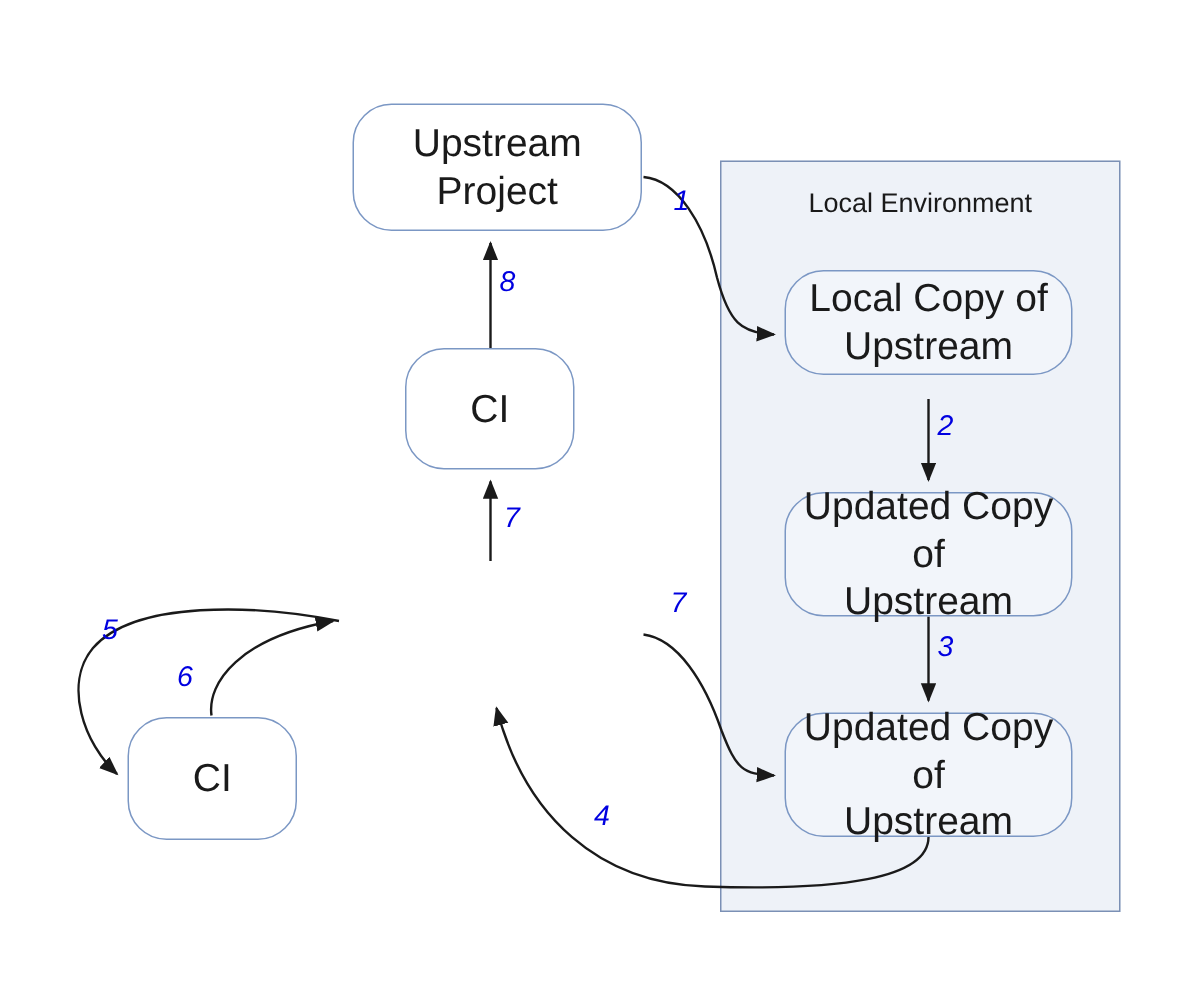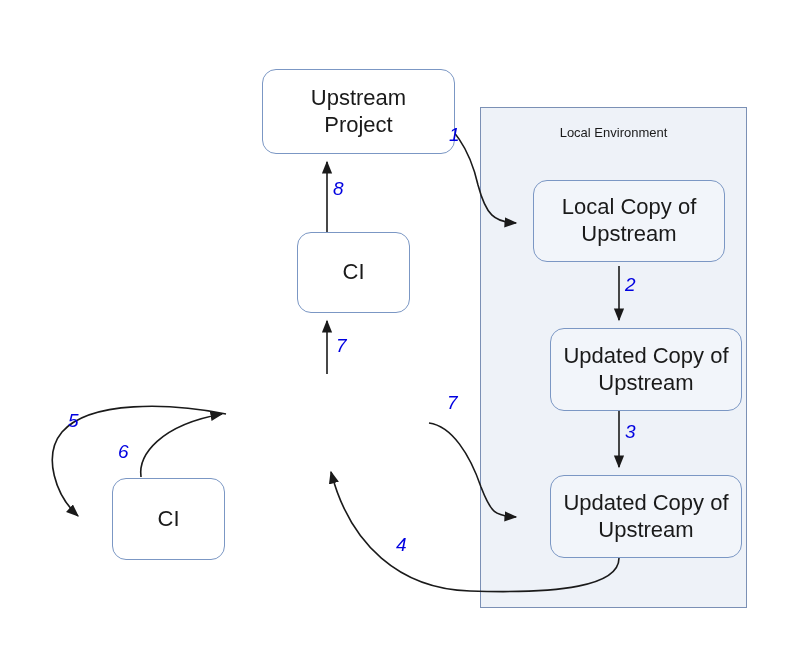--- a/index.html
+++ b/index.html
@@ -28,38 +28,37 @@
   .group-panel {
     position: absolute;
     box-sizing: border-box;
     background: #eef2f8;
     border: 1px solid #7b90b5;
   }
   .group-title {
     position: absolute;
     width: 100%;
     text-align: center;
-    font-size: 13px;
+    font-size: 18px;
     color: #1a1a1a;
     line-height: 1.2;
   }
   .node {
     position: absolute;
     box-sizing: border-box;
     border: 1px solid #7b97c4;
-    border-radius: 14px;
+    border-radius: 26px;
     display: flex;
     align-items: center;
     justify-content: center;
     text-align: center;
-    font-size: 22px;
+    font-size: 26px;
     color: #1a1a1a;
     line-height: 1.22;
     z-index: 3;
-    margin-left: 27px;
   }
   .node.white { background: #ffffff; }
   .node.tinted { background: #f2f5fa; }
   .node-label { display: block; white-space: pre-line; }
   .edge-label {
     position: absolute;
     font-size: 19px;
     font-style: italic;
     color: #0000e0;
     z-index: 4;
@@ -108,21 +107,21 @@
 
   <div class="node white" style="left:270px; top:232px; width:113px; height:81px;">
     <span class="node-label">CI</span>
   </div>
 
 
   <div class="node white" style="left:85px; top:478px; width:113px; height:82px;">
     <span class="node-label">CI</span>
   </div>
 
-  <div class="node tinted" style="left:506px; top:180px; width:192px; height:82px;align-items:center;">
+  <div class="node tinted" style="left:523px; top:180px; width:192px; height:70px;align-items:center;">
     <span class="node-label">Local Copy of
 Upstream</span>
   </div>
 
   <div class="node tinted" style="left:523px; top:328px; width:192px; height:83px;">
     <span class="node-label">Updated Copy of
 Upstream</span>
   </div>
 
   <div class="node tinted" style="left:523px; top:475px; width:192px; height:83px;">

